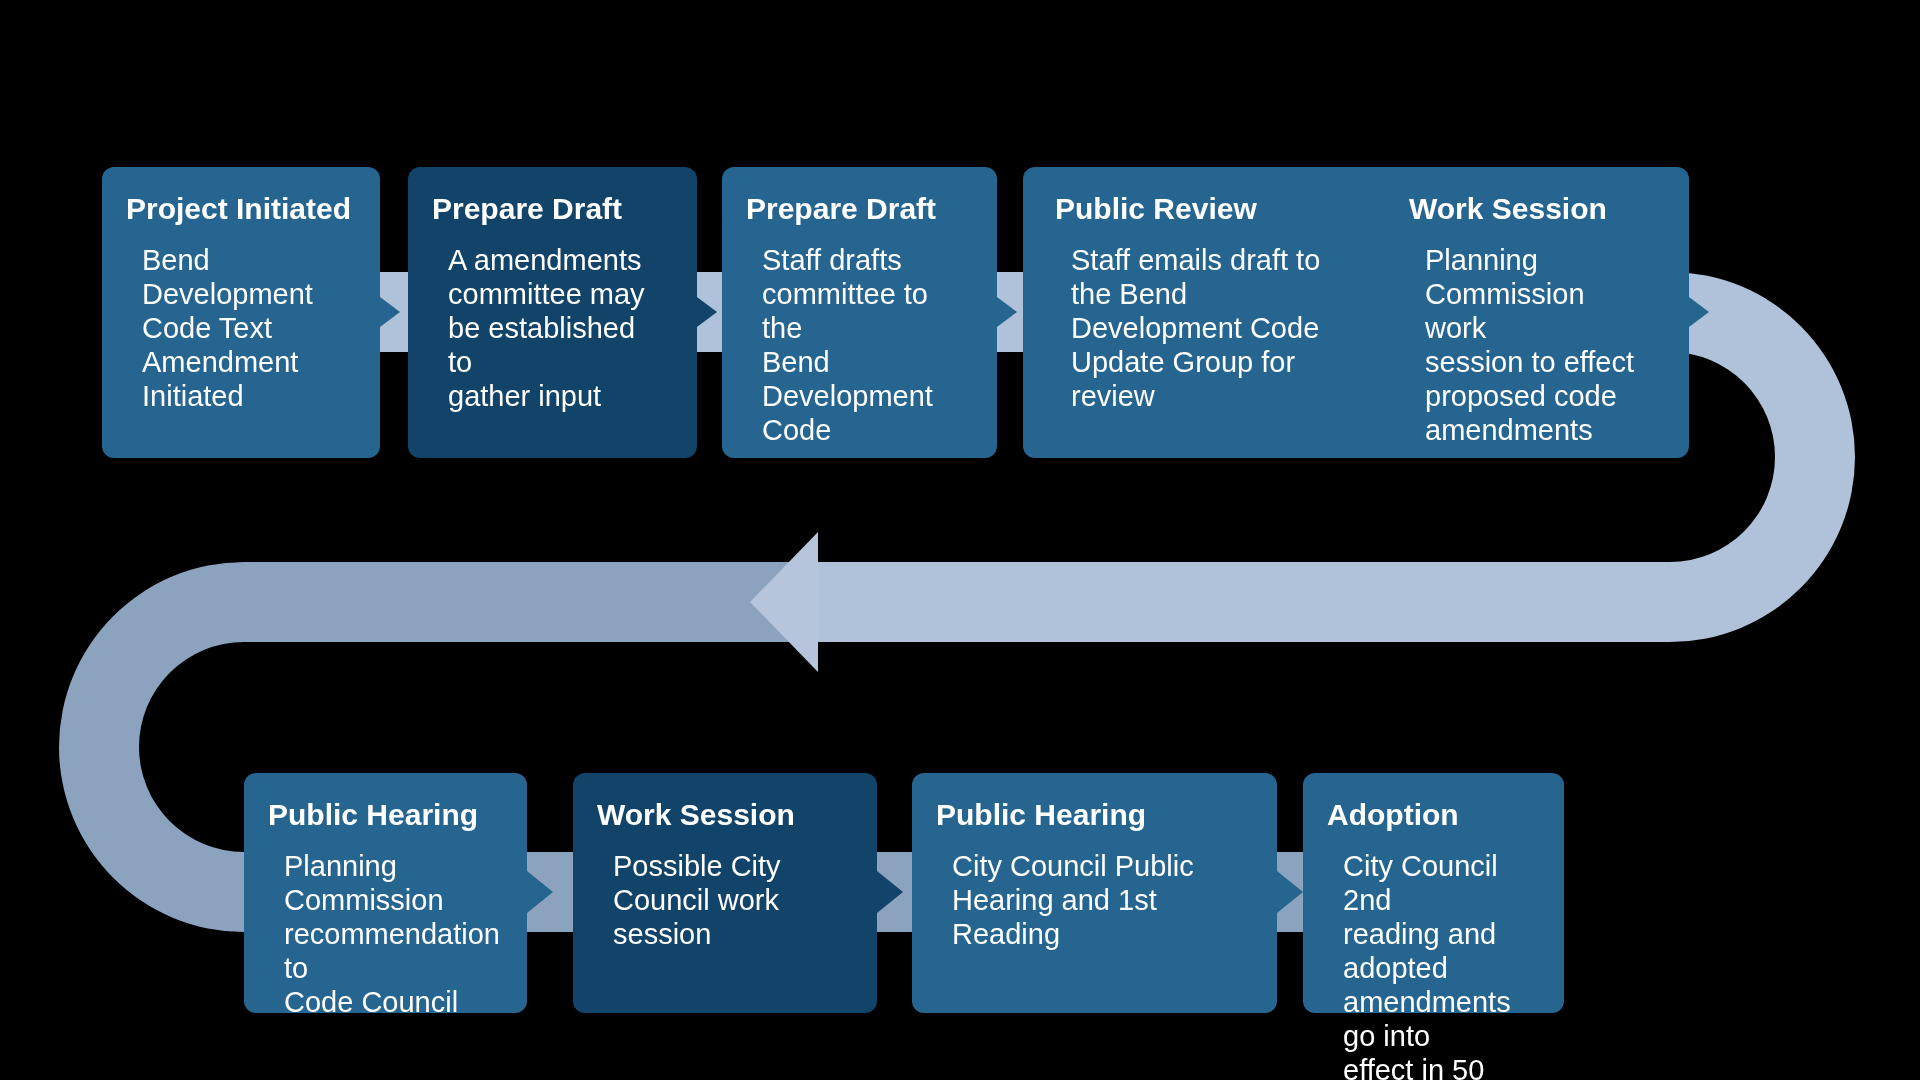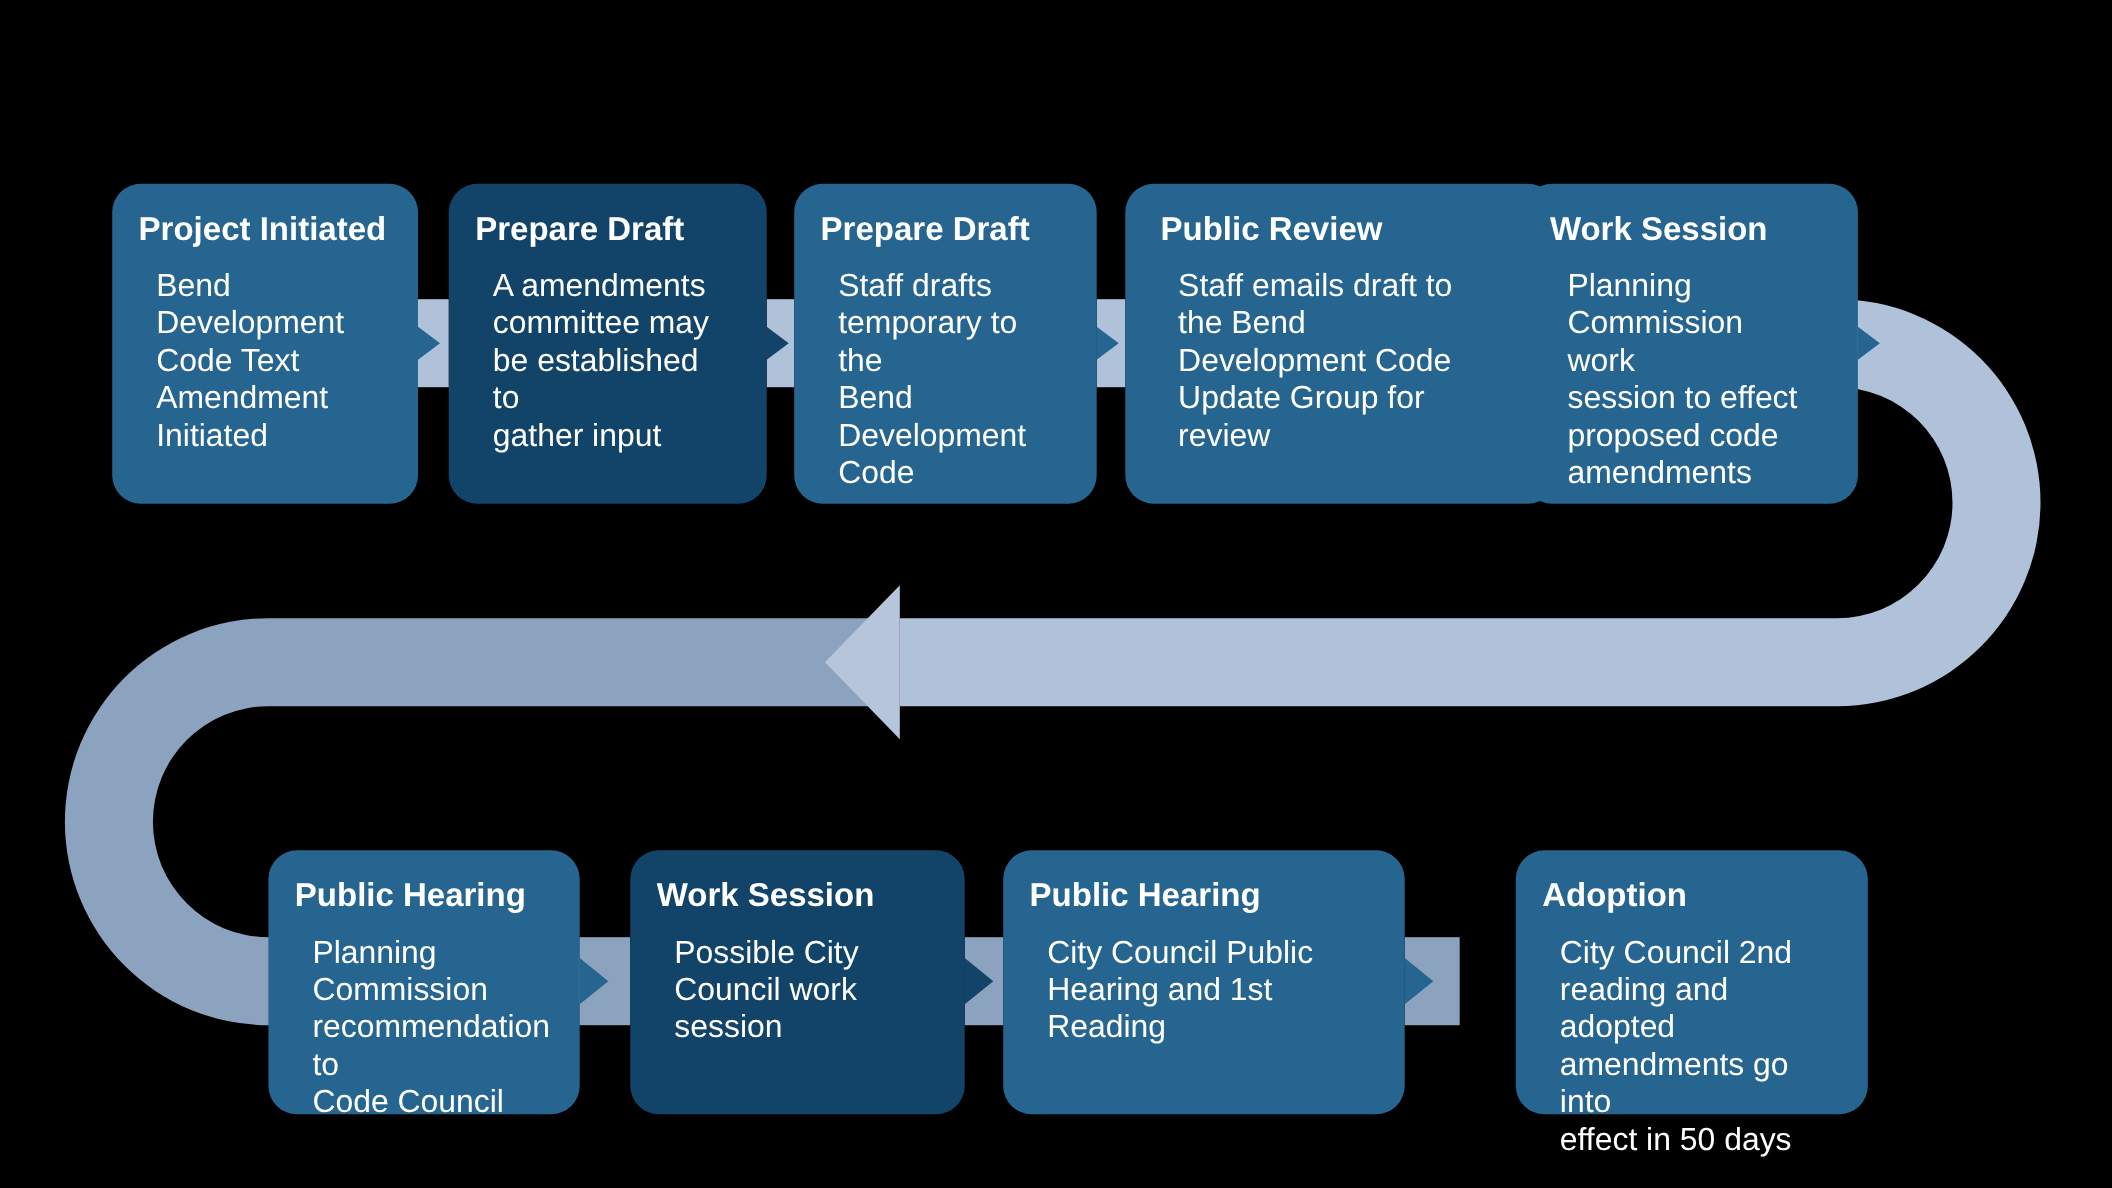--- a/index.html
+++ b/index.html
@@ -19,38 +19,38 @@
   }
   .flow-svg{position:absolute;left:0;top:0;z-index:0;}
   .fill-light{fill:var(--band-light);}
   .fill-darkband{fill:var(--band-dark);}
   .fill-head{fill:var(--band-head);}
   .fill-medium{fill:var(--box-medium);}
   .fill-navy{fill:var(--box-dark);}
 
   .box{
     position:absolute;z-index:1;box-sizing:border-box;
-    border-radius:26px;padding:24px 24px;color:var(--text);
+    border-radius:12px;padding:24px 24px;color:var(--text);
   }
   .box--medium{background:var(--box-medium);}
   .box--dark{background:var(--box-dark);}
   .box__title{margin:0 0 15px 0;font-size:30px;line-height:36px;font-weight:bold;}
   .box__body{margin:16px;font-size:29px;line-height:34px;white-space:pre-line;}
 
   
   .pos-t1{left:102px;top:167px;width:278px;height:291px;}
   .pos-t2{left:408px;top:167px;width:289px;height:291px;}
   .pos-t3{left:722px;top:167px;width:275px;height:291px;}
   .pos-t4{left:1023px;top:167px;width:392px;height:291px;padding-left:32px;}
   .pos-t5{left:1385px;top:167px;width:304px;height:291px;}
   
   .pos-b1{left:244px;top:773px;width:283px;height:240px;}
   .pos-b2{left:573px;top:773px;width:304px;height:240px;}
   .pos-b3{left:912px;top:773px;width:365px;height:240px;}
-  .pos-b4{left:1378px;top:773px;width:320px;height:240px;}
+  .pos-b4{left:1303px;top:773px;width:261px;height:240px;}
 </style>
 </head>
 <body>
 
 <div class="canvas">
 
   <svg class="flow-svg" width="1920" height="1080" viewBox="0 0 1920 1080">
 
     <path class="fill-light" d="M 1670,272 A 185,185 0 0 1 1855,457 A 185,185 0 0 1 1670,642
              L 818,642 L 818,562 L 1670,562
@@ -93,21 +93,21 @@
   <div class="box box--dark pos-t2">
     <h3 class="box__title">Prepare Draft</h3>
     <p class="box__body">A amendments
 committee may
 be established to
 gather input</p>
   </div>
   <div class="box box--medium pos-t3">
     <h3 class="box__title">Prepare Draft</h3>
     <p class="box__body">Staff drafts
-temporary to the
+committee to the
 Bend Development
 Code</p>
   </div>
   <div class="box box--medium pos-t4">
     <h3 class="box__title">Public Review</h3>
     <p class="box__body">Staff emails draft to
 the Bend
 Development Code
 Update Group for
 review</p>

